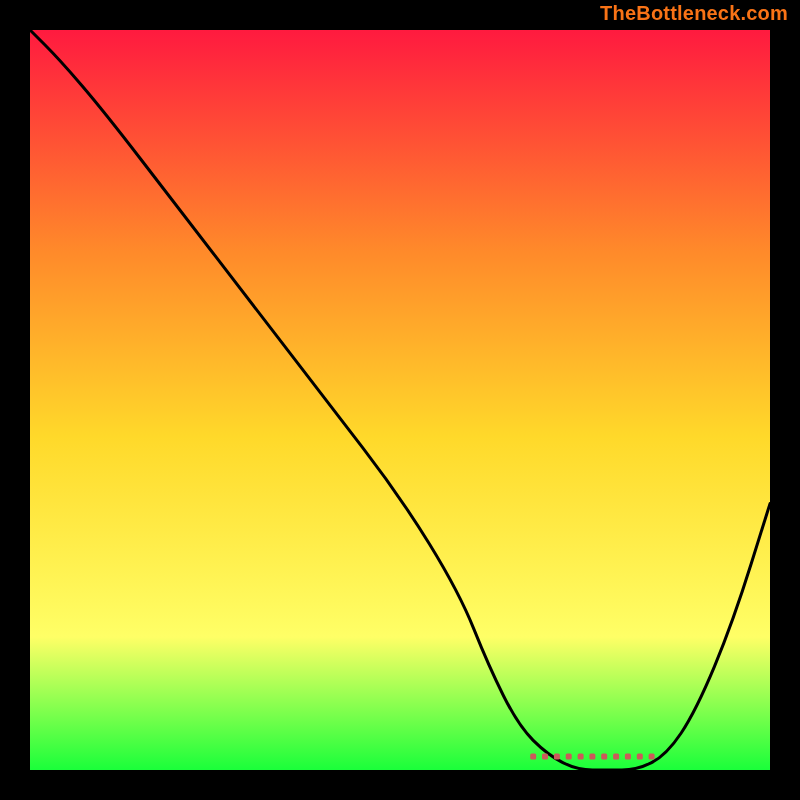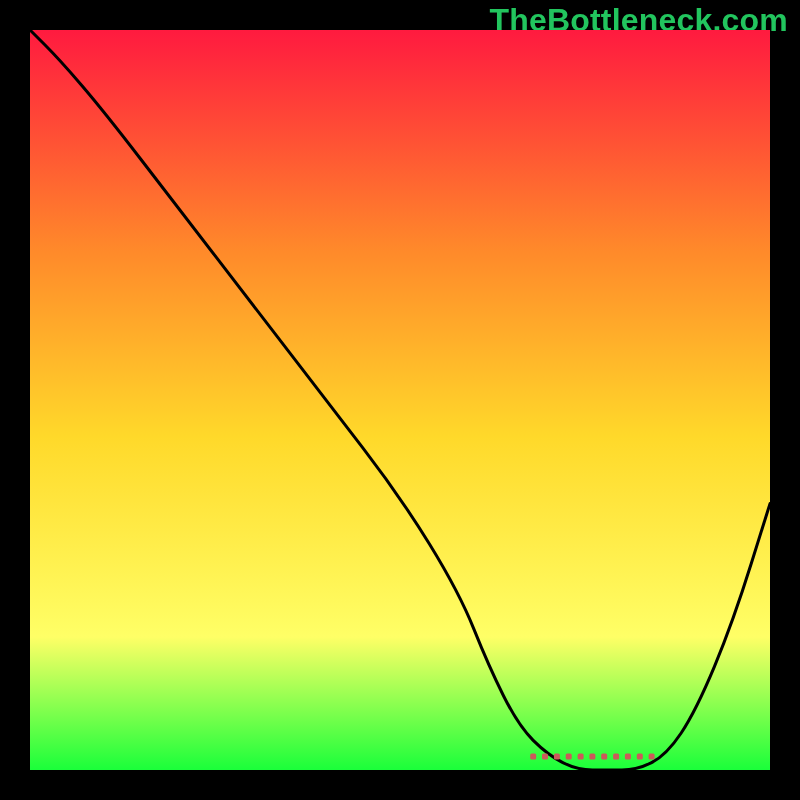--- a/index.html
+++ b/index.html
@@ -8,23 +8,23 @@
     position: relative;
     width: 800px;
     height: 800px;
     background: #000;
   }
   .watermark {
     position: absolute;
     top: 2px;
     right: 12px;
     font-family: Arial, Helvetica, sans-serif;
-    font-size: 32px;
+    font-size: 20px;
     font-weight: 600;
-    color: #22c55e;
+    color: #f97316;
     letter-spacing: 0.2px;
   }
   .plot {
     position: absolute;
     left: 30px;
     top: 30px;
     width: 740px;
     height: 740px;
   }
   .plot svg { display: block; }

